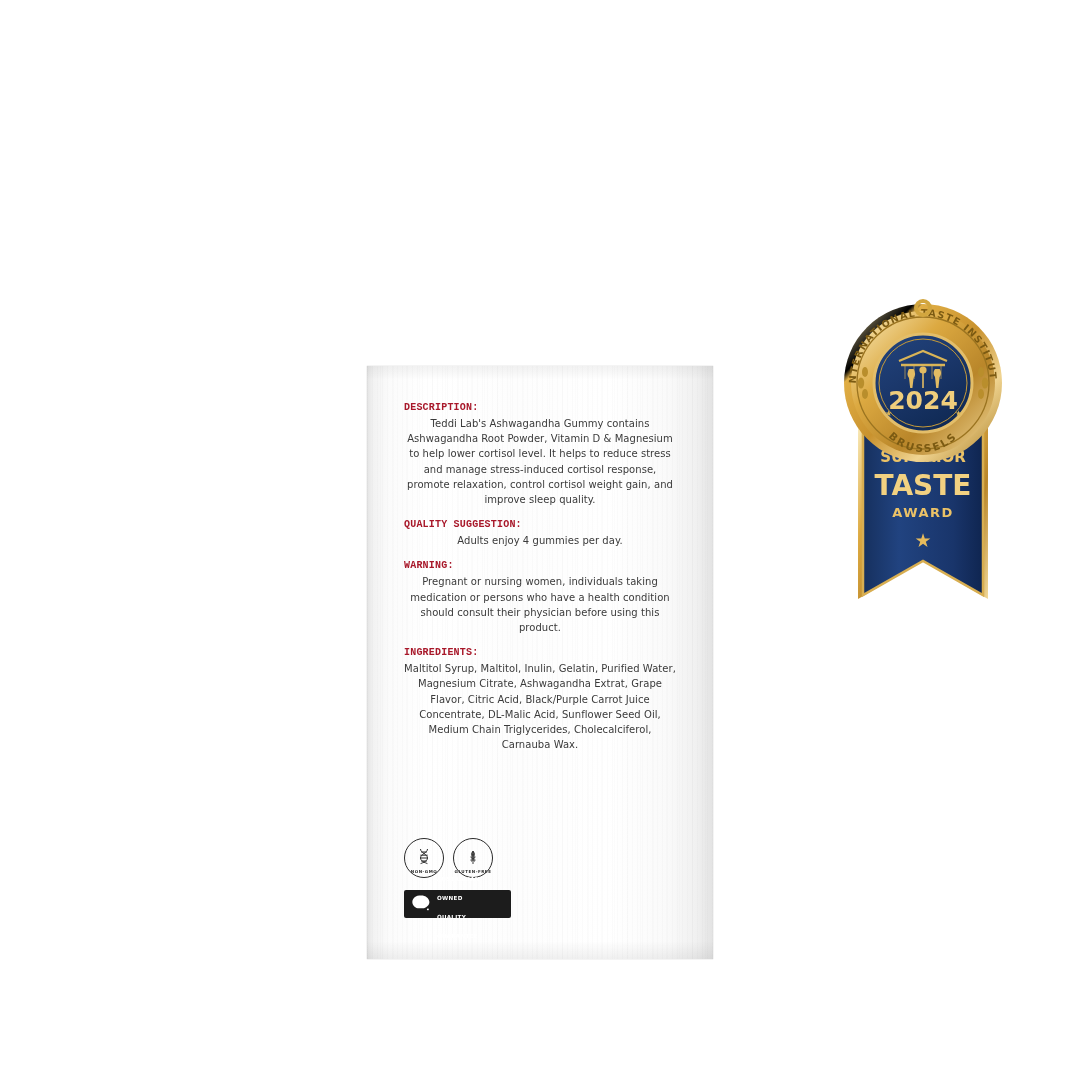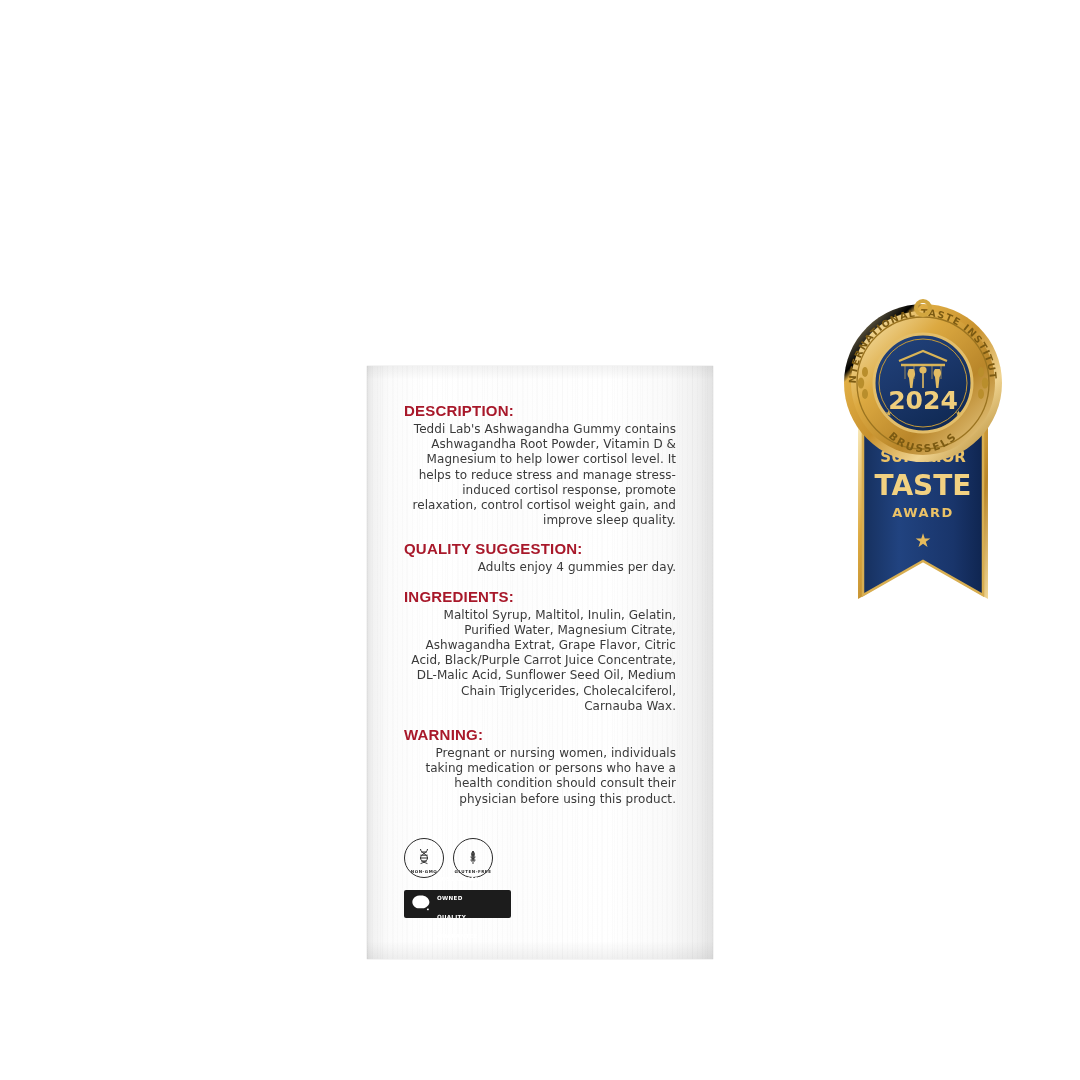--- a/index.html
+++ b/index.html
@@ -61,32 +61,32 @@
     left: 37px;
     top: 36px;
     width: 272px;
   }
 
   .section { margin-bottom: 12px; }
   .section:last-child { margin-bottom: 0; }
 
   .section-heading {
     color: #a8182a;
-    font-size: 15px;
+    font-size: 10px;
     font-weight: bold;
     letter-spacing: 0.2px;
     margin-bottom: 3px;
-    font-family: Liberation Sans, sans-serif;
+    font-family: Liberation Mono, monospace;
   }
   .section-body {
     color: #3a3a3a;
-    font-size: 12px;
+    font-size: 10px;
     line-height: 15.2px;
     letter-spacing: 0.05px;
-    text-align: right;
+    text-align: center;
     font-family: "DejaVu Sans", sans-serif;
   }
 
   
   #cert-row {
     position: absolute;
     left: 37px;
     top: 472px;
     display: flex;
     gap: 9px;
@@ -168,27 +168,27 @@
       <div class="section-body">Teddi Lab's Ashwagandha Gummy contains Ashwagandha Root Powder, Vitamin D &amp; Magnesium to help lower cortisol level. It helps to reduce stress and manage stress-induced cortisol response, promote relaxation, control cortisol weight gain, and improve sleep quality.</div>
     </div>
 
     <div class="section">
       <div class="section-heading">QUALITY SUGGESTION:</div>
       <div class="section-body">Adults enjoy 4 gummies per day.</div>
     </div>
 
 
     <div class="section">
+      <div class="section-heading">WARNING:</div>
+      <div class="section-body">Pregnant or nursing women, individuals taking medication or persons who have a health condition should consult their physician before using this product.</div>
+    </div>
+
+    <div class="section">
       <div class="section-heading">INGREDIENTS:</div>
       <div class="section-body">Maltitol Syrup, Maltitol, Inulin, Gelatin, Purified Water, Magnesium Citrate, Ashwagandha Extrat, Grape Flavor, Citric Acid, Black/Purple Carrot Juice Concentrate, DL-Malic Acid, Sunflower Seed Oil, Medium Chain Triglycerides, Cholecalciferol, Carnauba Wax.</div>
-    </div>
-
-    <div class="section">
-      <div class="section-heading">WARNING:</div>
-      <div class="section-body">Pregnant or nursing women, individuals taking medication or persons who have a health condition should consult their physician before using this product.</div>
     </div>
 
   </div>
 
   <div id="cert-row">
 
     <div class="round-badge">
       <span class="inner-glyph">
         <svg width="15" height="17" viewBox="0 0 15 17">
           <g fill="none" stroke="#2a2a2a" stroke-width="1">

